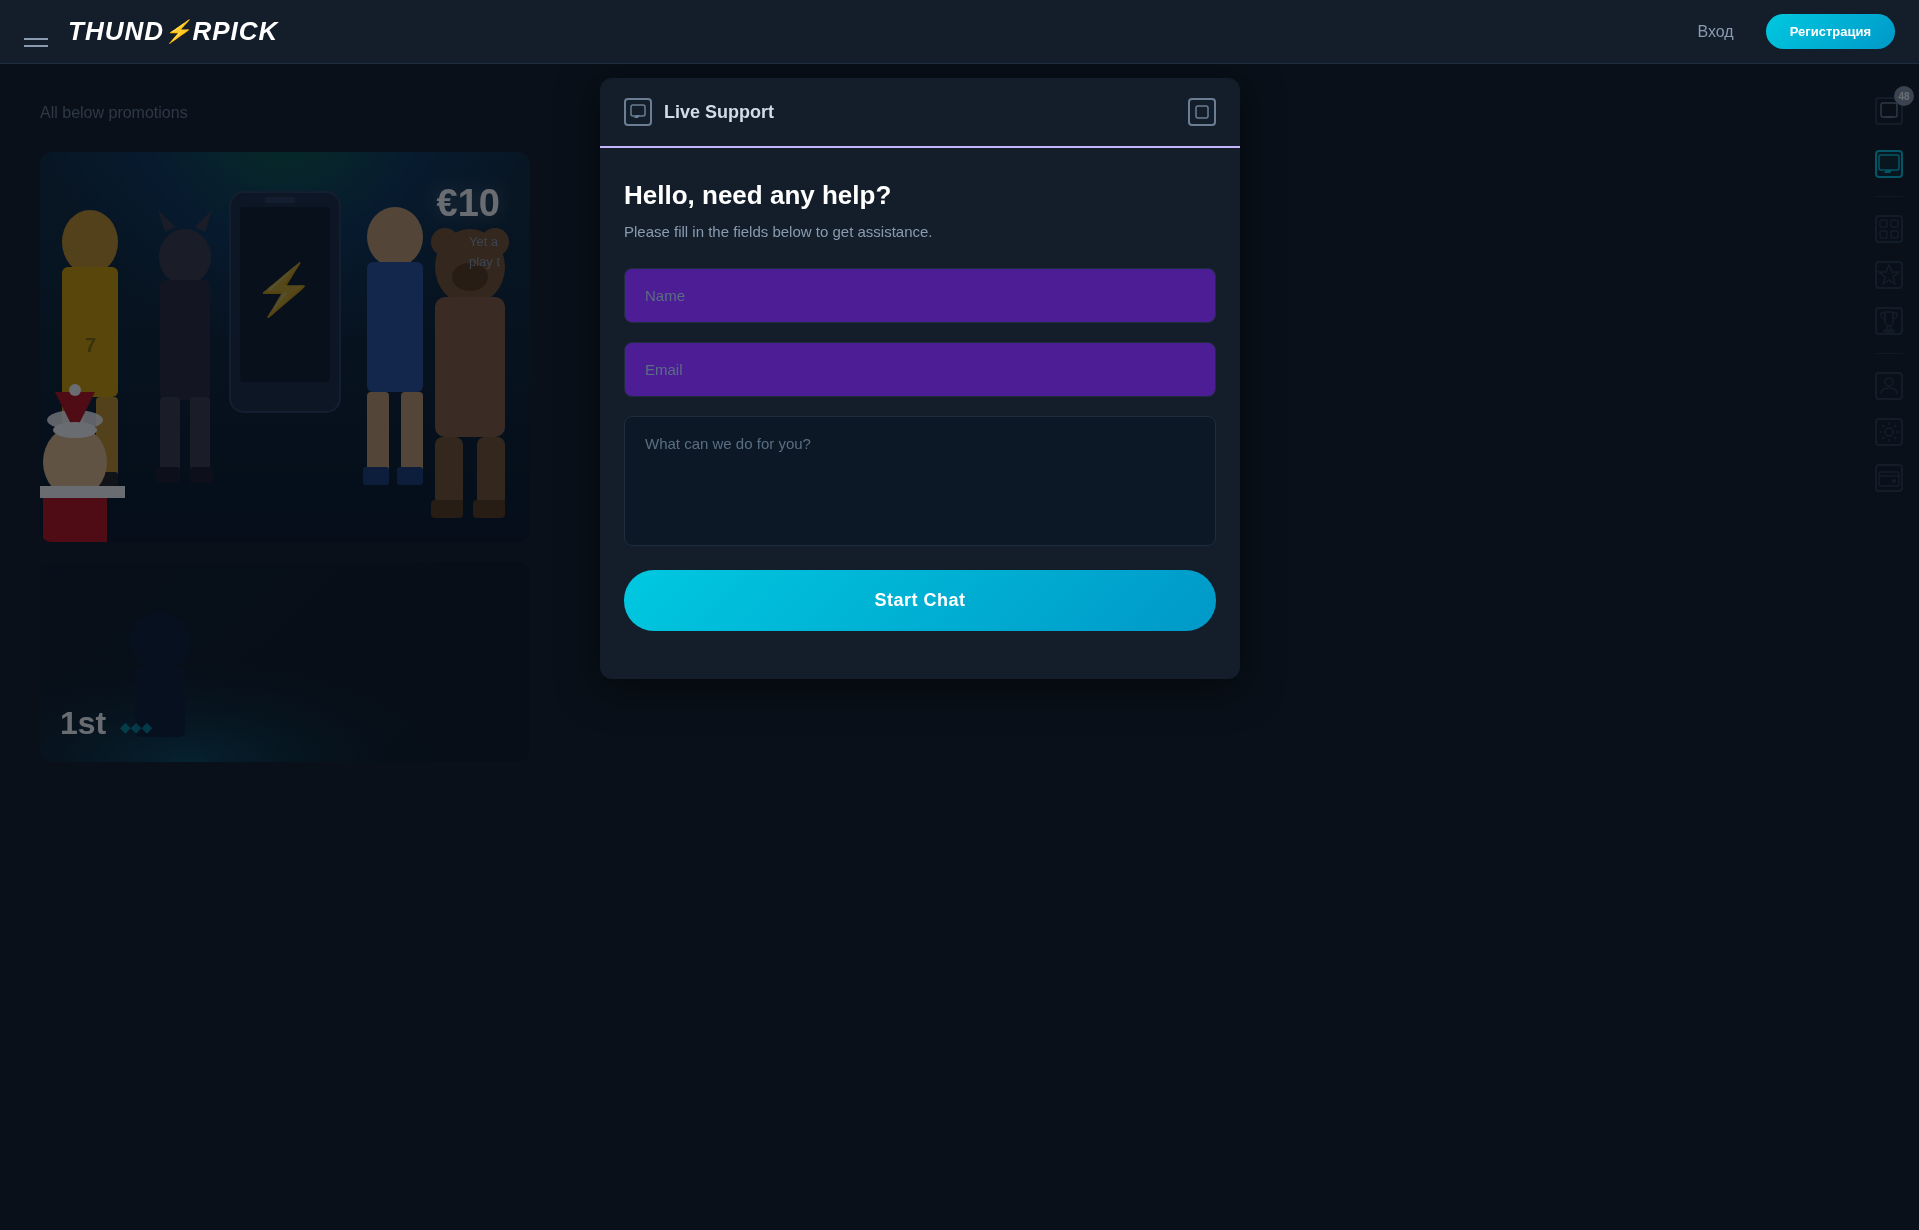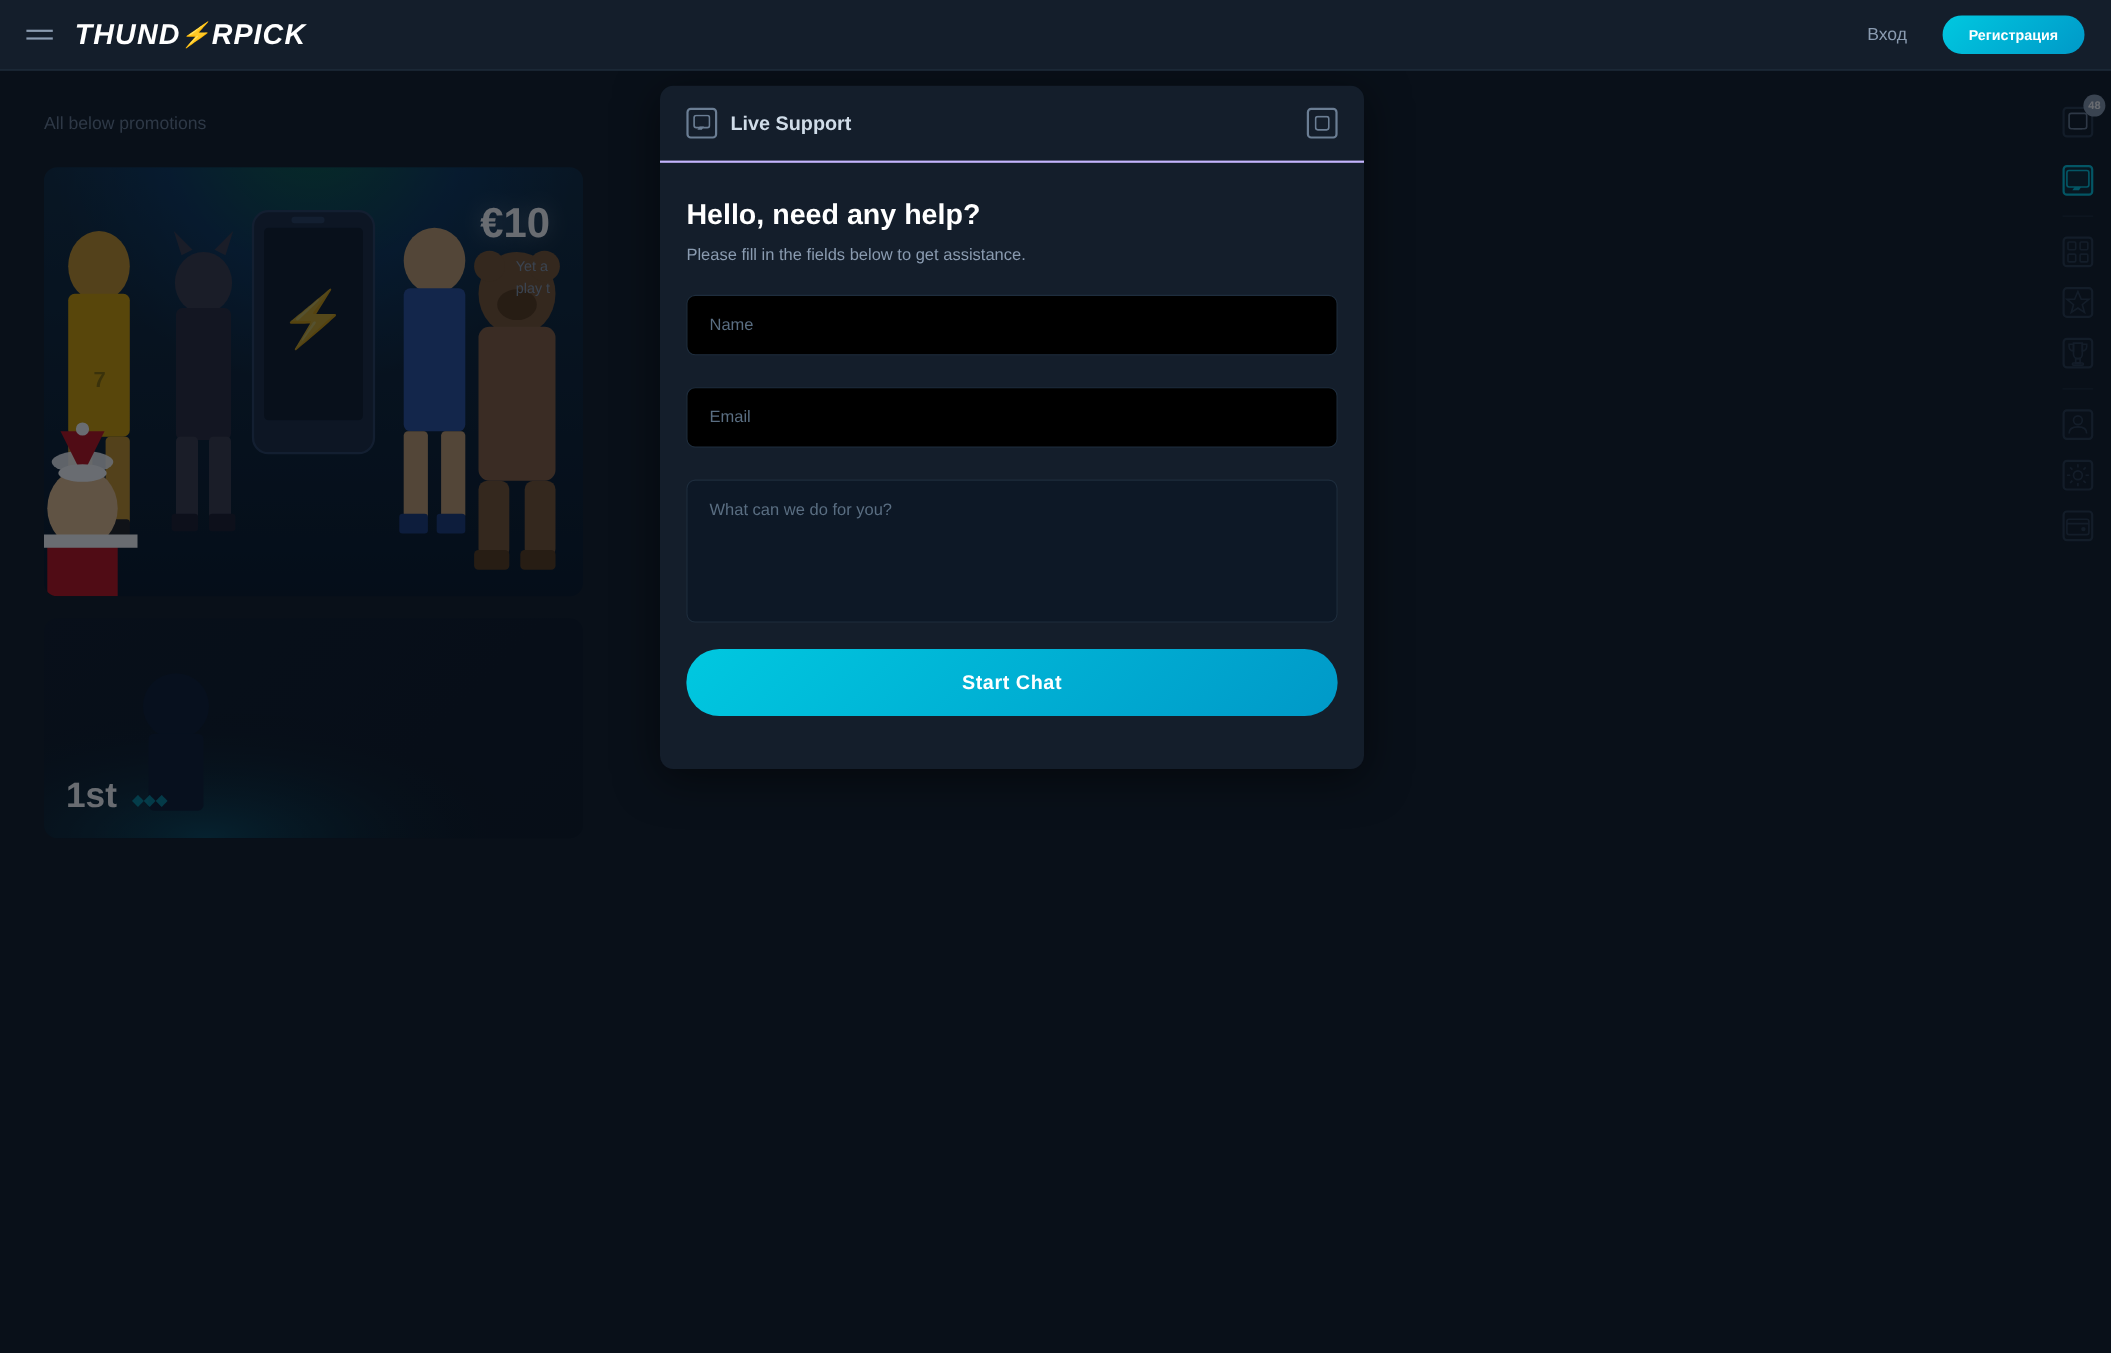--- a/index.html
+++ b/index.html
@@ -24,21 +24,21 @@
       display: flex;
       align-items: center;
       justify-content: space-between;
       padding: 0 24px;
       z-index: 100;
       border-bottom: 1px solid #1e2d3d;
     }
 
     .header-left {
       display: flex;
-      align-items: center;
+      align-items: flex-end;
       gap: 20px;
     }
 
     .hamburger-icon {
       display: flex;
       flex-direction: column;
       gap: 5px;
       cursor: pointer;
     }
     .hamburger-icon span {
@@ -216,28 +216,28 @@
     }
 
     .support-desc {
       font-size: 15px;
       color: #8a9bb0;
       margin-bottom: 28px;
     }
 
     .support-input {
       width: 100%;
-      background: #000000;
+      background: #4c1d95;
       border: 1px solid #1e2d3d;
       border-radius: 8px;
       padding: 18px 20px;
       font-size: 15px;
       color: #8a9bb0;
       outline: none;
-      margin-bottom: 29px;
+      margin-bottom: 19px;
       display: block;
     }
 
     .support-input::placeholder {
       color: #5a6e82;
     }
 
     .support-textarea {
       width: 100%;
       background: #0d1826;

